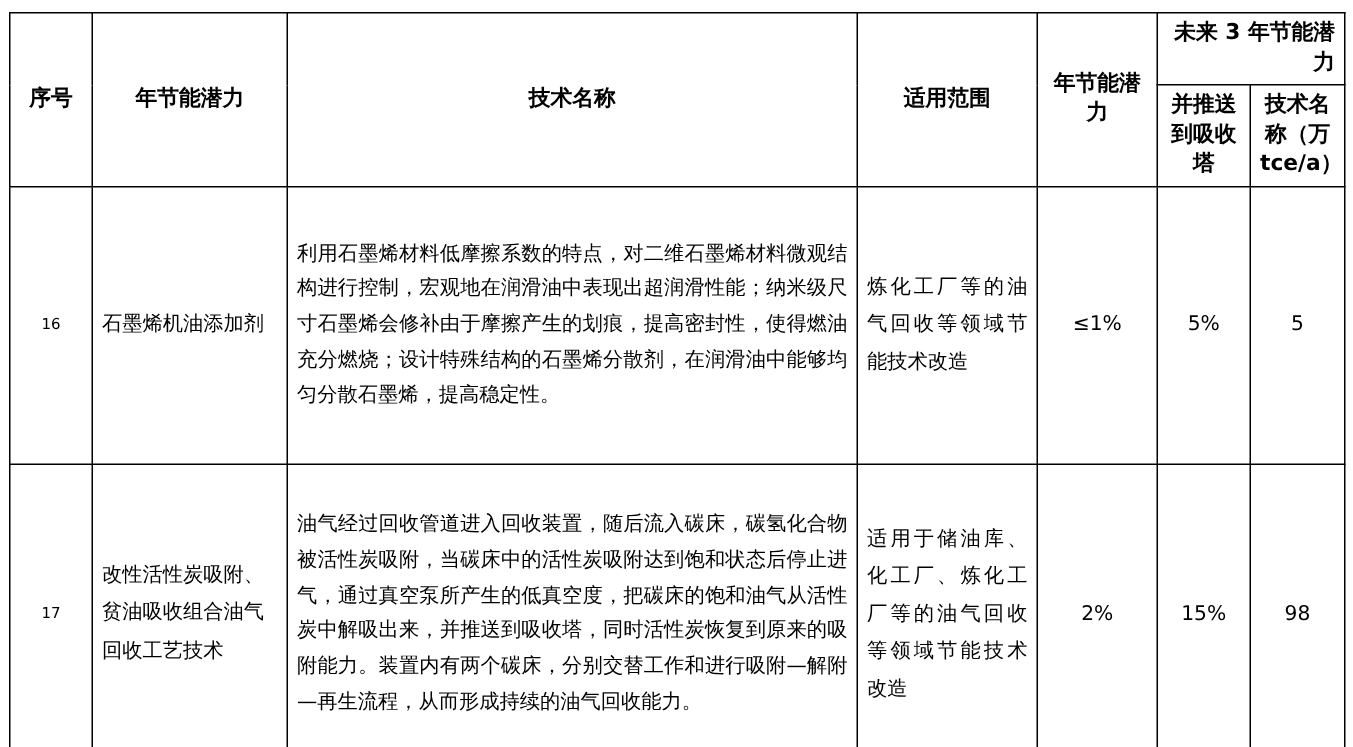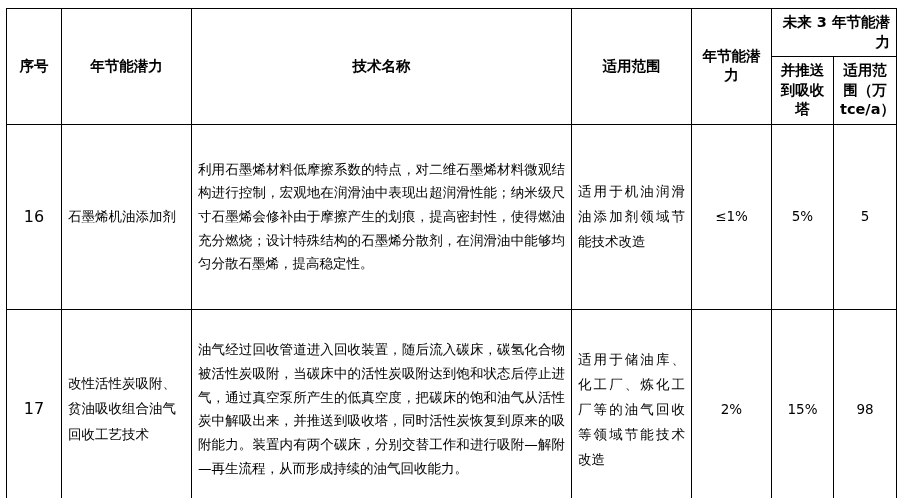--- a/index.html
+++ b/index.html
@@ -67,21 +67,21 @@
   }
   .cell-name {
     line-height: 1.9;
   }
   .cell-scope {
     text-align: justify;
     text-justify: inter-ideograph;
     line-height: 1.85;
   }
   .num {
-    font-size: 16px;
+    font-size: 10px;
   }
   tbody tr.row-16 td { height: 185px; }
   tbody tr.row-17 td { height: 200px; }
 </style>
 </head>
 <body>
 
 <div class="page">
   <table class="tech-table">
     <colgroup>
@@ -97,29 +97,29 @@
       <tr>
         <th rowspan="2">序号</th>
         <th rowspan="2">年节能潜力</th>
         <th rowspan="2">技术名称</th>
         <th rowspan="2">适用范围</th>
         <th rowspan="2">年节能潜力</th>
         <th colspan="2" class="hdr-group">未来 3 年节能潜力</th>
       </tr>
       <tr>
         <th>并推送到吸收塔</th>
-        <th>适用范围（万 tce/a）</th>
+        <th>技术名称（万 tce/a）</th>
       </tr>
     </thead>
     <tbody>
       <tr class="row-16">
         <td class="cell-center num">16</td>
         <td class="cell-name">石墨烯机油添加剂</td>
         <td class="cell-body">利用石墨烯材料低摩擦系数的特点，对二维石墨烯材料微观结构进行控制，宏观地在润滑油中表现出超润滑性能；纳米级尺寸石墨烯会修补由于摩擦产生的划痕，提高密封性，使得燃油充分燃烧；设计特殊结构的石墨烯分散剂，在润滑油中能够均匀分散石墨烯，提高稳定性。</td>
-        <td class="cell-scope">适用于机油润滑油添加剂领域节能技术改造</td>
+        <td class="cell-scope">炼化工厂等的油气回收等领域节能技术改造</td>
         <td class="cell-center">≤1%</td>
         <td class="cell-center">5%</td>
         <td class="cell-center">5</td>
       </tr>
       <tr class="row-17">
         <td class="cell-center num">17</td>
         <td class="cell-name">改性活性炭吸附、贫油吸收组合油气回收工艺技术</td>
         <td class="cell-body">油气经过回收管道进入回收装置，随后流入碳床，碳氢化合物被活性炭吸附，当碳床中的活性炭吸附达到饱和状态后停止进气，通过真空泵所产生的低真空度，把碳床的饱和油气从活性炭中解吸出来，并推送到吸收塔，同时活性炭恢复到原来的吸附能力。装置内有两个碳床，分别交替工作和进行吸附—解附—再生流程，从而形成持续的油气回收能力。</td>
         <td class="cell-scope">适用于储油库、化工厂、炼化工厂等的油气回收等领域节能技术改造</td>
         <td class="cell-center">2%</td>

